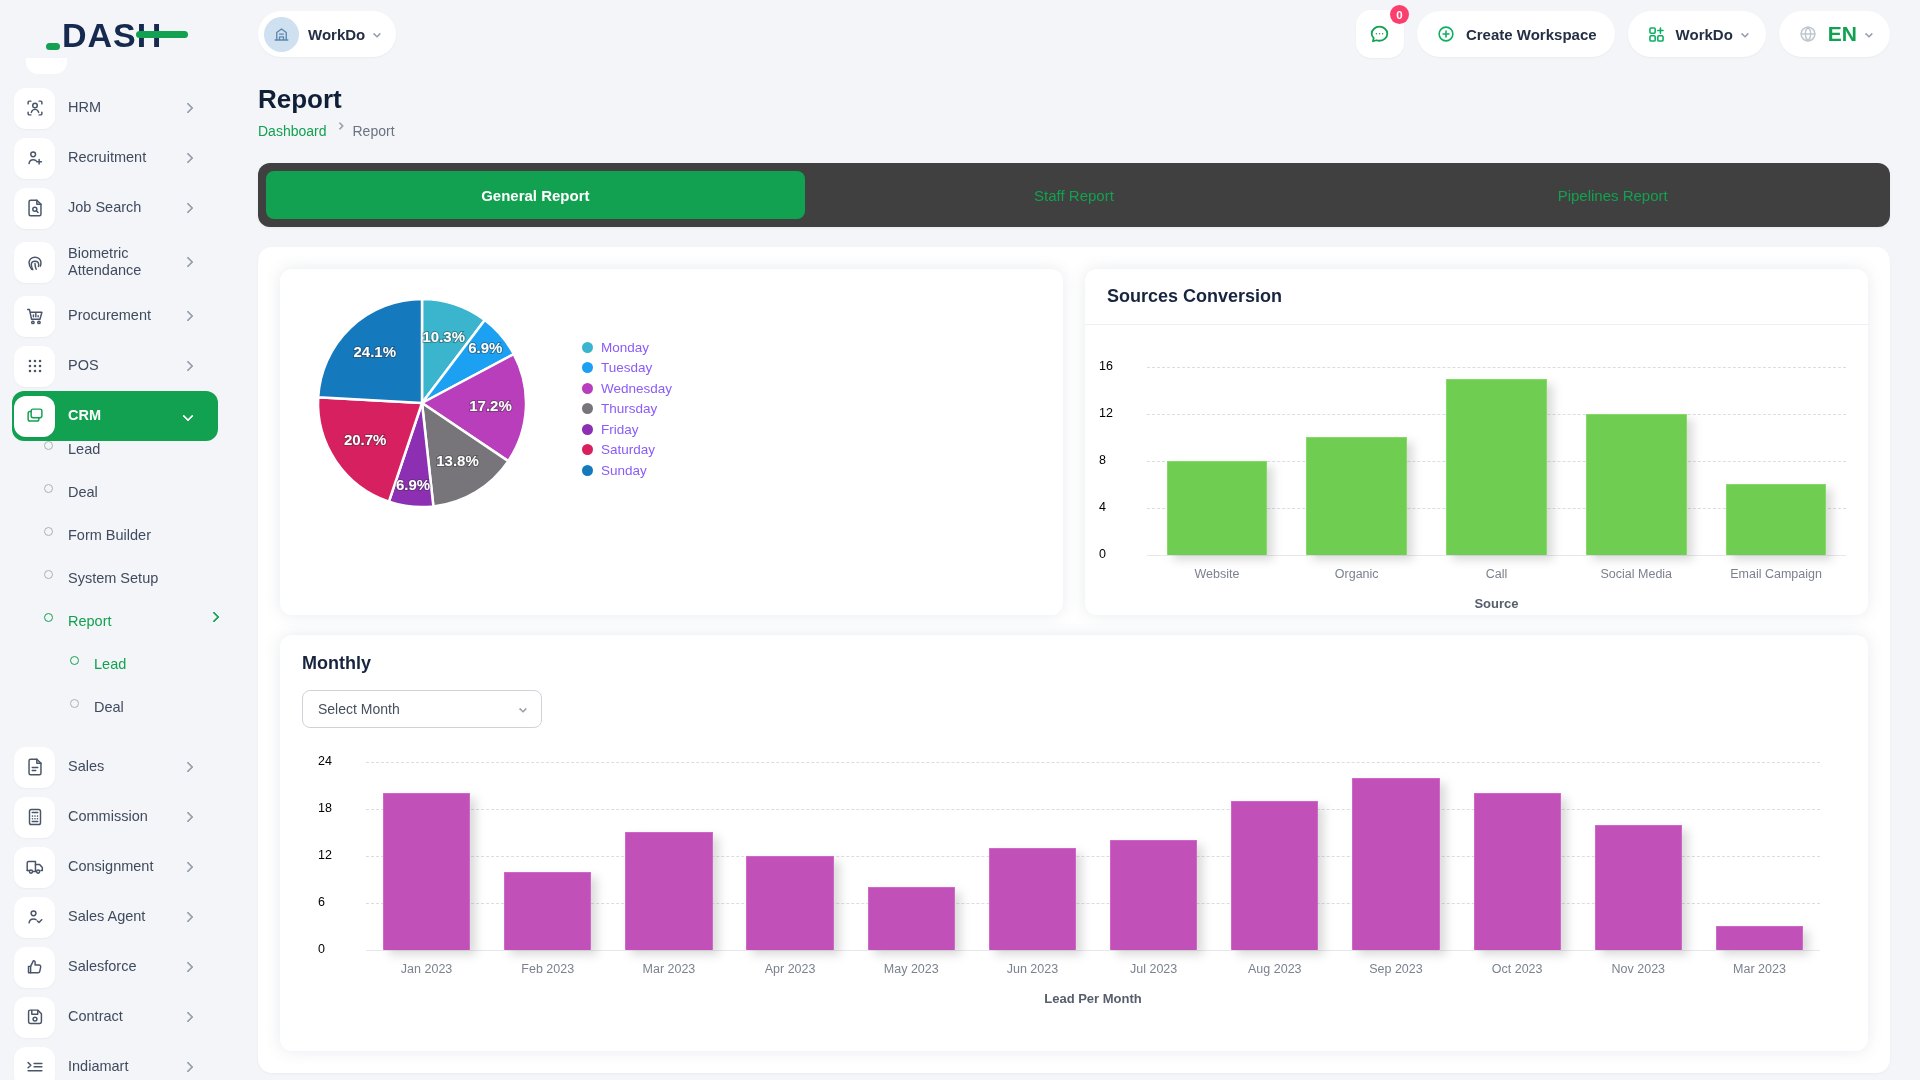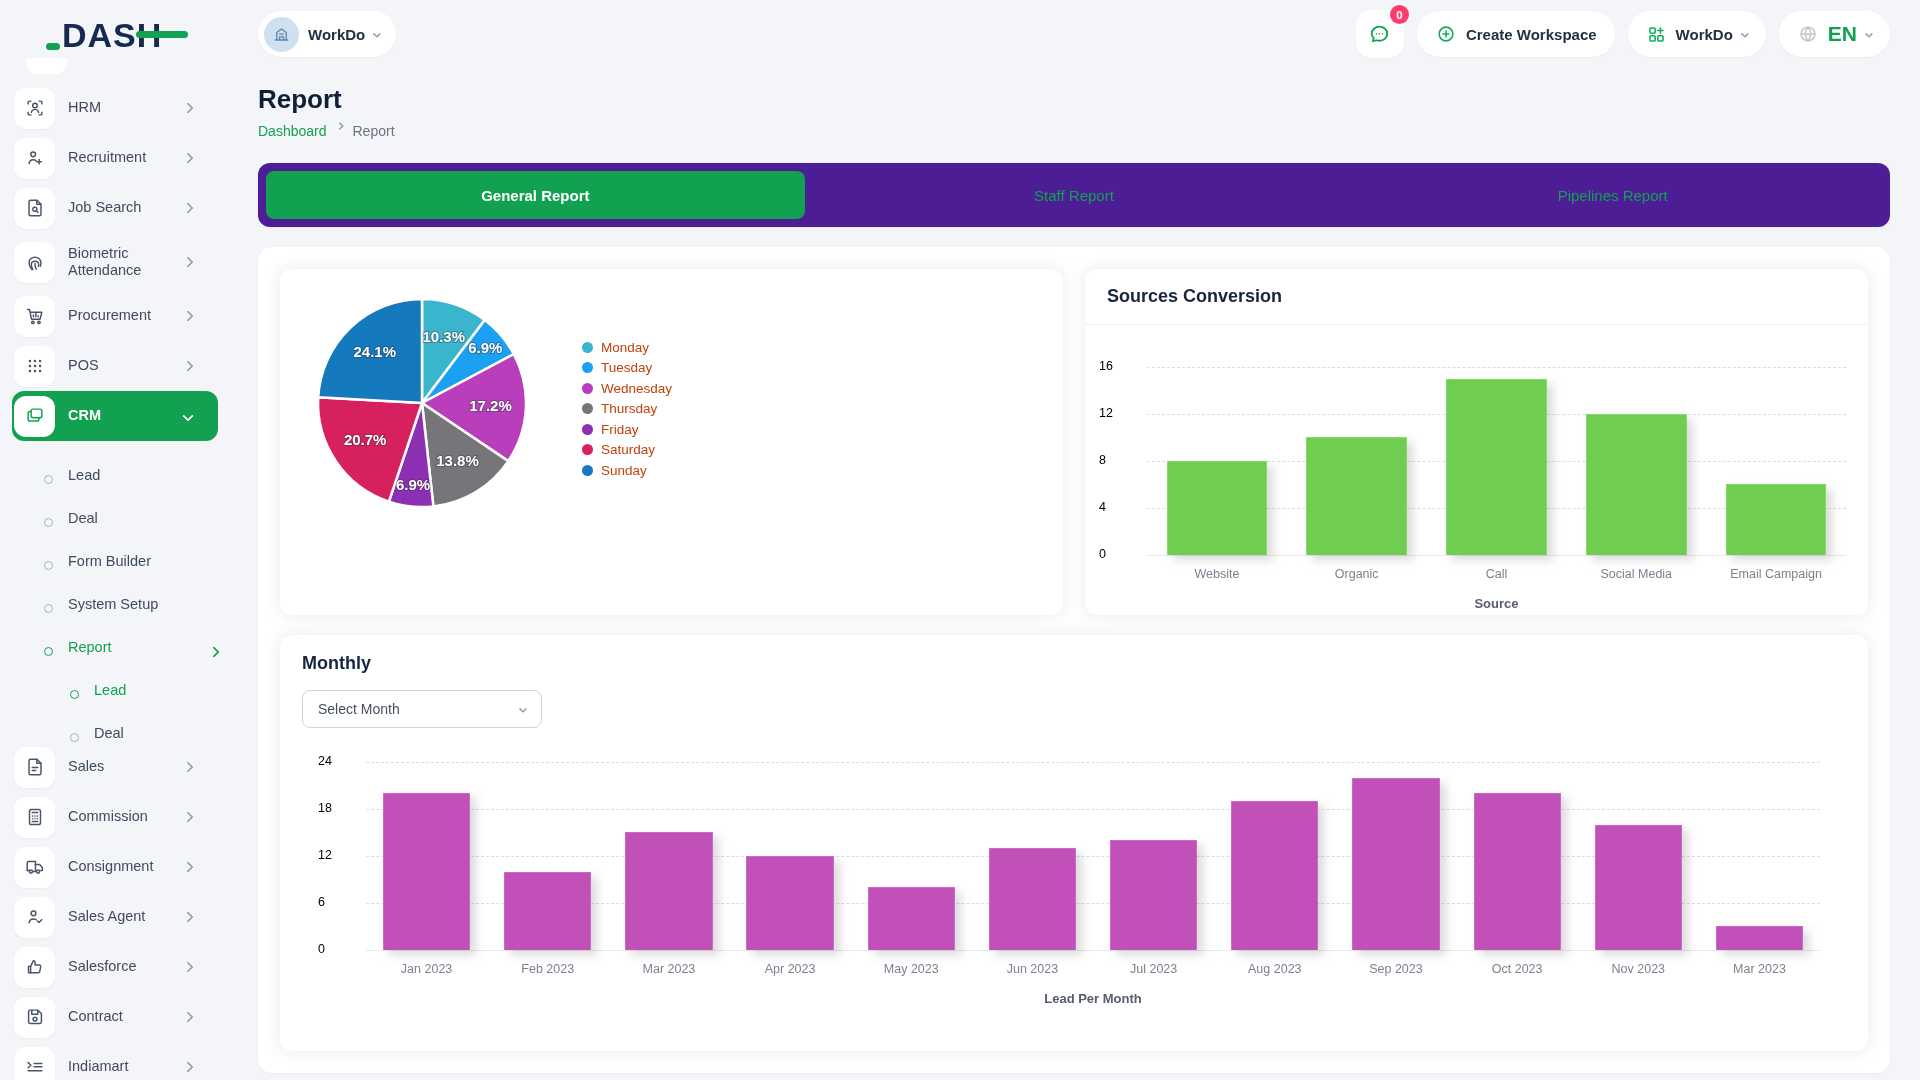--- a/index.html
+++ b/index.html
@@ -14,21 +14,21 @@
   .logo .logo-tick { position:absolute; left:-16px; bottom:5px; width:14px; height:7px; background:#12A150; border-radius:4px; }
   .peek-box { position:absolute; top:58px; left:26px; width:41px; height:16px; background:#fff; border-radius:0 0 12px 12px; }
   .menu { position:absolute; top:83px; left:0; right:0; }
   .s-item { display:flex; align-items:center; height:50px; margin:0 12px; padding:0 8px 0 2px; border-radius:12px; cursor:pointer; }
   .s-item.tall { height:58px; }
   .s-icon { width:41px; height:41px; background:#fff; border-radius:12px; display:flex; align-items:center; justify-content:center; color:#4a5568; box-shadow:0 1px 2px rgba(16,24,40,.04); margin-right:13px; flex-shrink:0; }
   .s-label { flex:1; font-size:14.5px; font-weight:500; color:#3f4b5e; line-height:1.2; max-width:116px; }
   .s-item.active { background:#12A150; }
   .s-item.active .s-icon { color:#12A150; }
   .s-item.active .s-label { color:#fff; font-weight:700; }
-  .s-sub { display:flex; align-items:flex-end; height:43px; margin:0 12px; padding-left:32px; cursor:pointer; }
+  .s-sub { display:flex; align-items:flex-start; height:43px; margin:0 12px; padding-left:32px; cursor:pointer; }
   .s-sub.subsub { padding-left:58px; }
   .s-circle { width:9px; height:9px; border:1.5px solid #a8b3ad; border-radius:50%; margin-right:15px; flex-shrink:0; }
   .s-sub .s-label { font-weight:500; max-width:none; }
   .s-sub.green .s-label { color:#12A150; }
   .s-sub.green .s-circle { border-color:#12A150; }
   .chev { display:inline-block; width:8px; height:8px; border-right:2px solid #98a1ad; border-bottom:2px solid #98a1ad; transform:rotate(-45deg); border-radius:1px; }
   .chev.down { transform:rotate(45deg); }
   .chev.white { border-color:#fff; }
   .chev.green { border-color:#12A150; }
   .chev.sm { width:6px; height:6px; }
@@ -43,38 +43,38 @@
   .top-right { margin-left:auto; display:flex; align-items:center; gap:13px; }
   .icon-btn { position:relative; width:48px; height:48px; background:#fff; border-radius:15px; display:flex; align-items:center; justify-content:center; box-shadow:0 1px 2px rgba(16,24,40,.04); cursor:pointer; }
   .badge { position:absolute; top:-5px; right:-5px; min-width:19px; height:19px; padding:0 4px; border-radius:10px; background:#FB3E6E; color:#fff; font-size:11.5px; font-weight:700; display:flex; align-items:center; justify-content:center; }
   .lang-label { font-size:21px; font-weight:700; color:#12A150; }
 
   .page-title { margin-top:24px; font-size:26px; font-weight:700; color:#101f38; }
   .breadcrumb { margin-top:8px; display:flex; gap:10px; font-size:14px; }
   .bc-link { color:#12A150; cursor:pointer; }
   .bc-cur { color:#6b7280; }
 
-  .tabbar { margin-top:24px; background:#4c1d95; border-radius:12px; padding:8px; display:flex; height:64px; box-shadow:0 1px 3px rgba(16,24,40,.05); }
+  .tabbar { margin-top:24px; background:#404040; border-radius:12px; padding:8px; display:flex; height:64px; box-shadow:0 1px 3px rgba(16,24,40,.05); }
   .tab { flex:1; display:flex; align-items:center; justify-content:center; font-size:15px; font-weight:500; color:#12A150; border-radius:8px; cursor:pointer; }
   .tab.active { background:#12A150; color:#fff; font-weight:600; }
 
   .panel { margin-top:20px; background:#fff; border-radius:14px; padding:22px; box-shadow:0 1px 3px rgba(16,24,40,.04); }
   .cards-row { display:flex; gap:22px; }
   .card { background:#fff; border-radius:12px; box-shadow:0 0 16px rgba(93,104,138,.14); overflow:hidden; }
   .card.half { flex:1; height:346px; }
   .card-head { padding:17px 22px; border-bottom:1px solid #edeff2; }
   .card-title { font-size:18px; font-weight:700; color:#17253f; }
   .card-body { height:calc(100% - 57px); position:relative; }
 
   
   .pie-wrap { display:flex; align-items:flex-start; padding:16px 0 0 24px; }
   .legend { margin-top:52px; margin-left:42px; display:flex; flex-direction:column; }
   .legend-item { display:flex; align-items:center; gap:8px; height:20.5px; }
   .legend-dot { width:11px; height:11px; border-radius:50%; flex-shrink:0; }
-  .legend-label { font-size:13.5px; color:#c2410c; }
+  .legend-label { font-size:13.5px; color:#8b5cf6; }
 
   
   .bchart { position:relative; }
   .bchart.sources { padding:42px 22px 0 62px; }
   .bchart.monthly { margin-top:34px; padding:0 26px 0 64px; }
   .bplot { position:relative; height:188px; }
   .gl { position:absolute; left:0; right:0; border-top:1px dashed #dadde3; }
   .gl.zero { border-top:1px solid #e6e8ec; }
   .ytick { position:absolute; left:-48px; width:36px; font-size:12.5px; color:#000000; transform:translateY(-8px); }
   .bars { position:absolute; left:0; right:0; top:0; bottom:0; display:flex; align-items:flex-end; }

